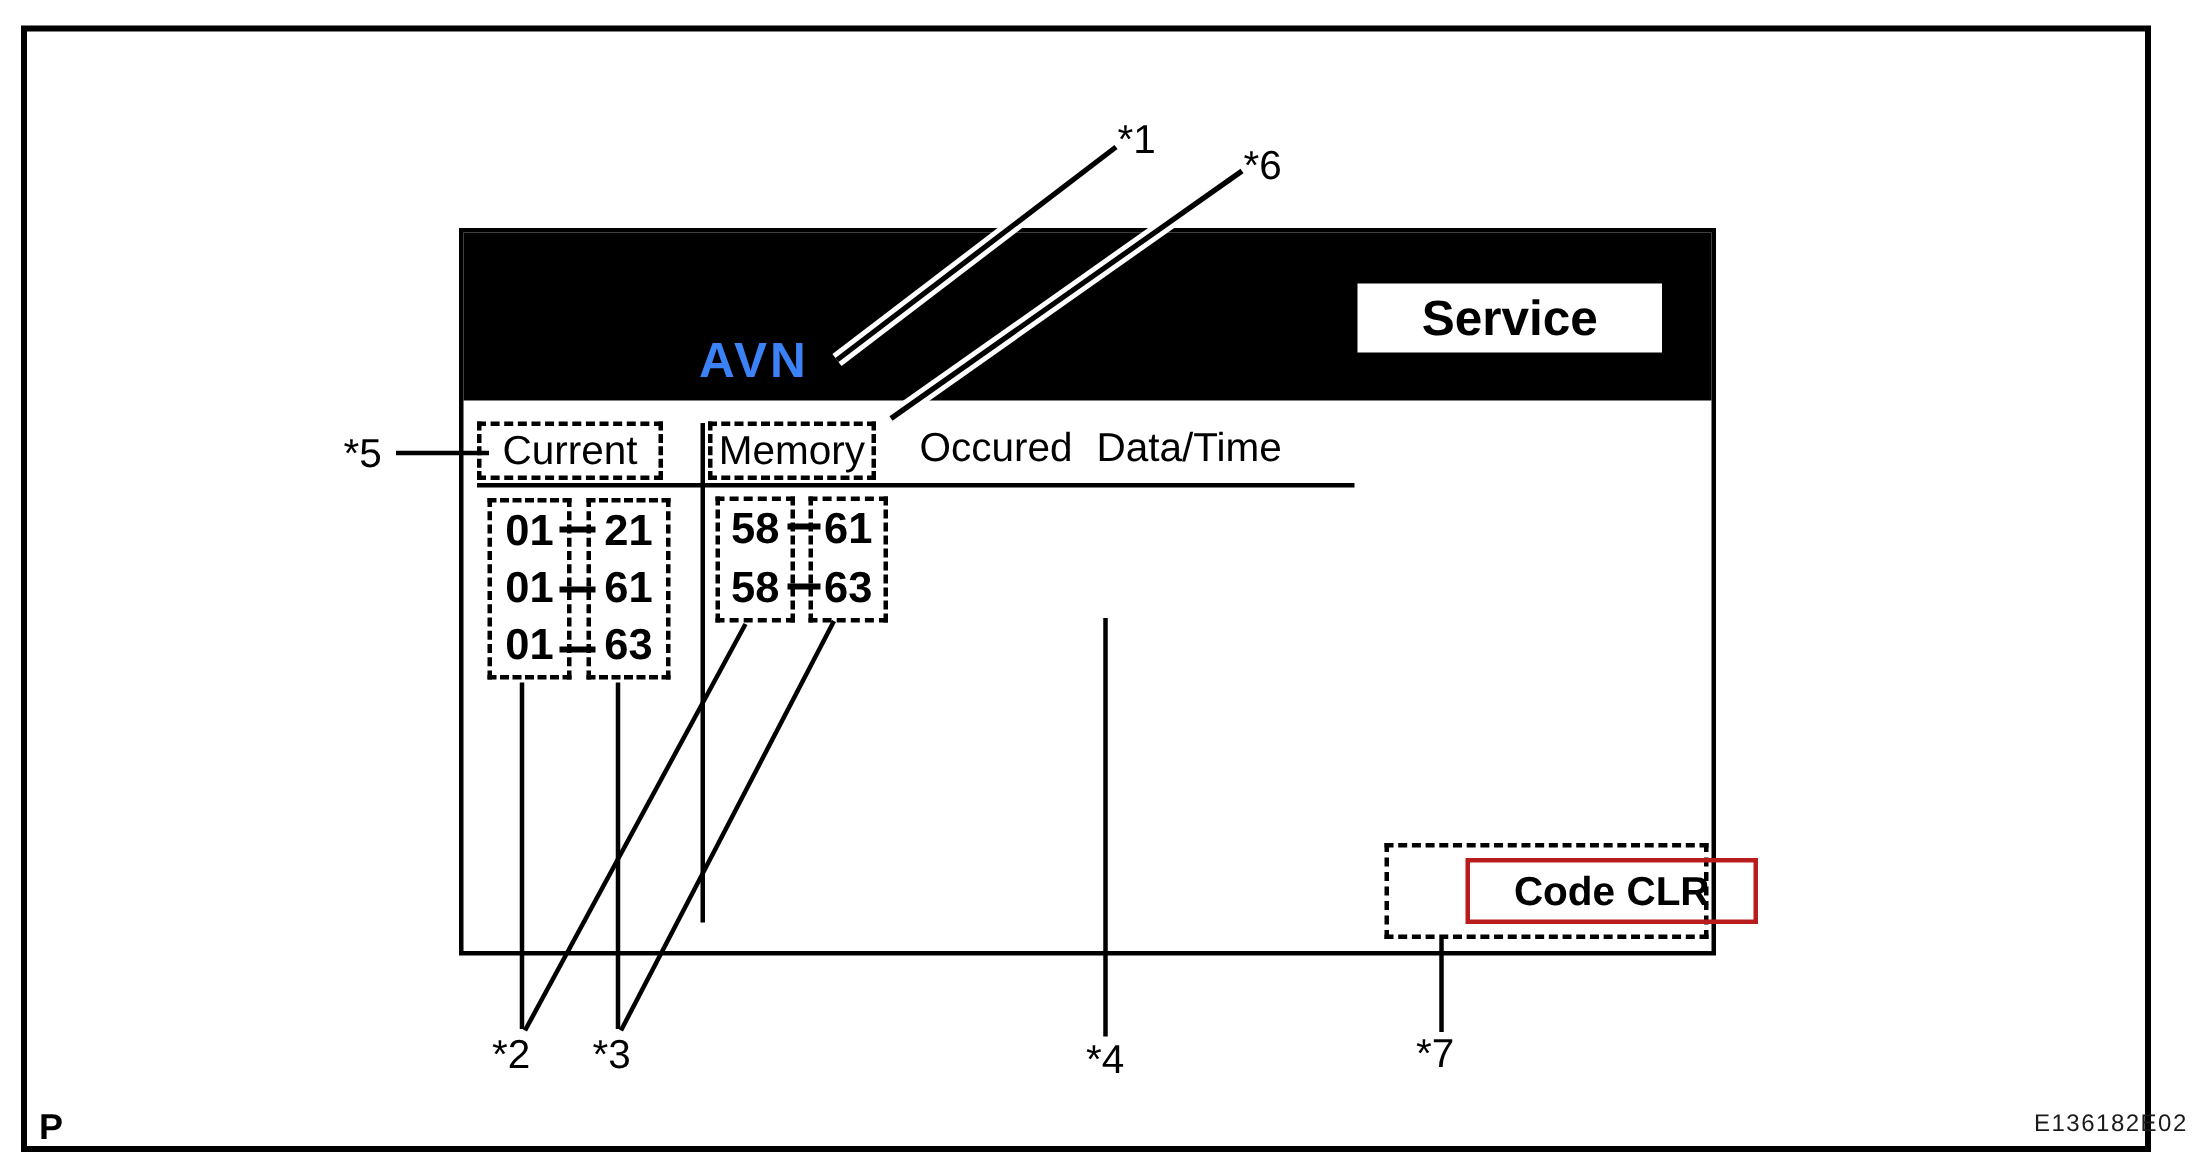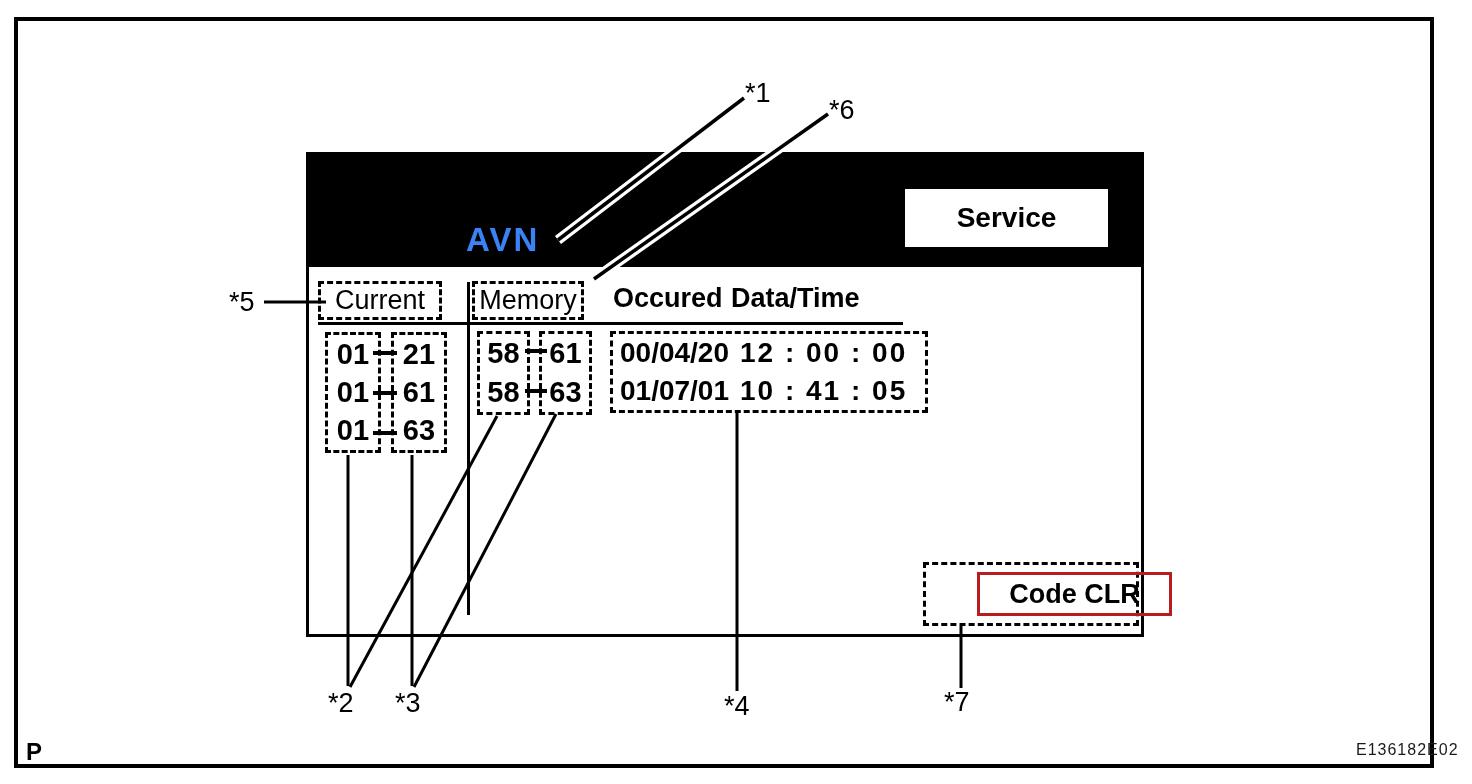--- a/index.html
+++ b/index.html
@@ -8,29 +8,29 @@
   #canvas { position:relative; width:1472px; height:784px; background:#fff; overflow:hidden; }
 
   .frame { position:absolute; left:14px; top:17px; width:1420px; height:751px; border:4px solid #000; }
 
   
   .screen { position:absolute; left:306px; top:152px; width:838px; height:485px;
             border:3px solid #000; background:#fff; }
   .screen-header { position:absolute; left:0; top:0; width:832px; height:112px; background:#000; }
   .scr-title { position:absolute; left:29px; top:15px; font-size:33px; font-weight:bold; color:#000000; white-space:nowrap; }
   .scr-unit  { position:absolute; left:157px; top:66px; font-size:33px; font-weight:bold; color:#3b82f6; letter-spacing:2px; }
-  .btn-service { position:absolute; left:596px; top:34px; width:203px; height:58px; background:#fff; color:#000;
-                 display:flex; align-items:center; justify-content:center; font-size:28px; font-weight:bold; }
+  .btn-service { position:absolute; left:596px; top:34px; width:203px; height:46px; background:#fff; color:#000;
+                 display:flex; align-items:center; justify-content:center; font-size:33px; font-weight:bold; }
 
   .dashed { border:3px dashed #000; }
   .hdr-box { position:absolute; display:flex; align-items:center; justify-content:center;
              font-size:27px; font-weight:normal; height:39px; }
   .hdr-current { left:9px;   top:126px; width:124px; }
   .hdr-memory  { left:163px; top:126px; width:112px; }
-  .hdr-label { position:absolute; font-size:27px; font-weight:bold; white-space:nowrap; }
+  .hdr-label { position:absolute; font-size:27px; font-weight:normal; white-space:nowrap; }
   .hdr-occured  { left:304px; top:128px; }
   .hdr-datatime { left:422px; top:128px; }
   .hdr-underline { position:absolute; left:9px; top:167px; width:585px; height:3px; background:#000; }
   .col-divider   { position:absolute; left:158px; top:127px; width:3px; height:333px; background:#000; }
 
   .code-box { position:absolute; display:flex; flex-direction:column; }
   .code-box > div { flex:1; display:flex; align-items:center; justify-content:center;
                     font-size:29px; font-weight:bold; line-height:1; }
   .cur-left  { left:16px; top:177px; width:56px; height:121px; }
   .cur-right { left:82px; top:177px; width:56px; height:121px; }
@@ -99,30 +99,20 @@
       <div>58</div>
       <div>58</div>
     </div>
     <div class="code-box mem-right dashed">
       <div>61</div>
       <div>63</div>
     </div>
     <div class="dash-sep" style="left:216px; top:194px; width:22px;"></div>
     <div class="dash-sep" style="left:216px; top:234px; width:22px;"></div>
 
-    <div class="dt-box dashed">
-      <div class="dt-row">
-        <span class="date">00/04/20</span>
-        <span class="time">12 : 00 : 00</span>
-      </div>
-      <div class="dt-row">
-        <span class="date">01/07/01</span>
-        <span class="time">10 : 41 : 05</span>
-      </div>
-    </div>
 
     <div class="codeclr-outer dashed">
       <div class="codeclr-inner">Code CLR</div>
     </div>
   </div>
 
   <svg class="overlay" viewBox="0 0 1472 784" xmlns="http://www.w3.org/2000/svg">
     <line x1="744" y1="98" x2="558" y2="240" stroke="#ffffff" stroke-width="10"></line>
     <line x1="744" y1="98" x2="558" y2="240" stroke="#000000" stroke-width="3.5"></line>
     <line x1="828" y1="114" x2="594" y2="279" stroke="#ffffff" stroke-width="10"></line>

